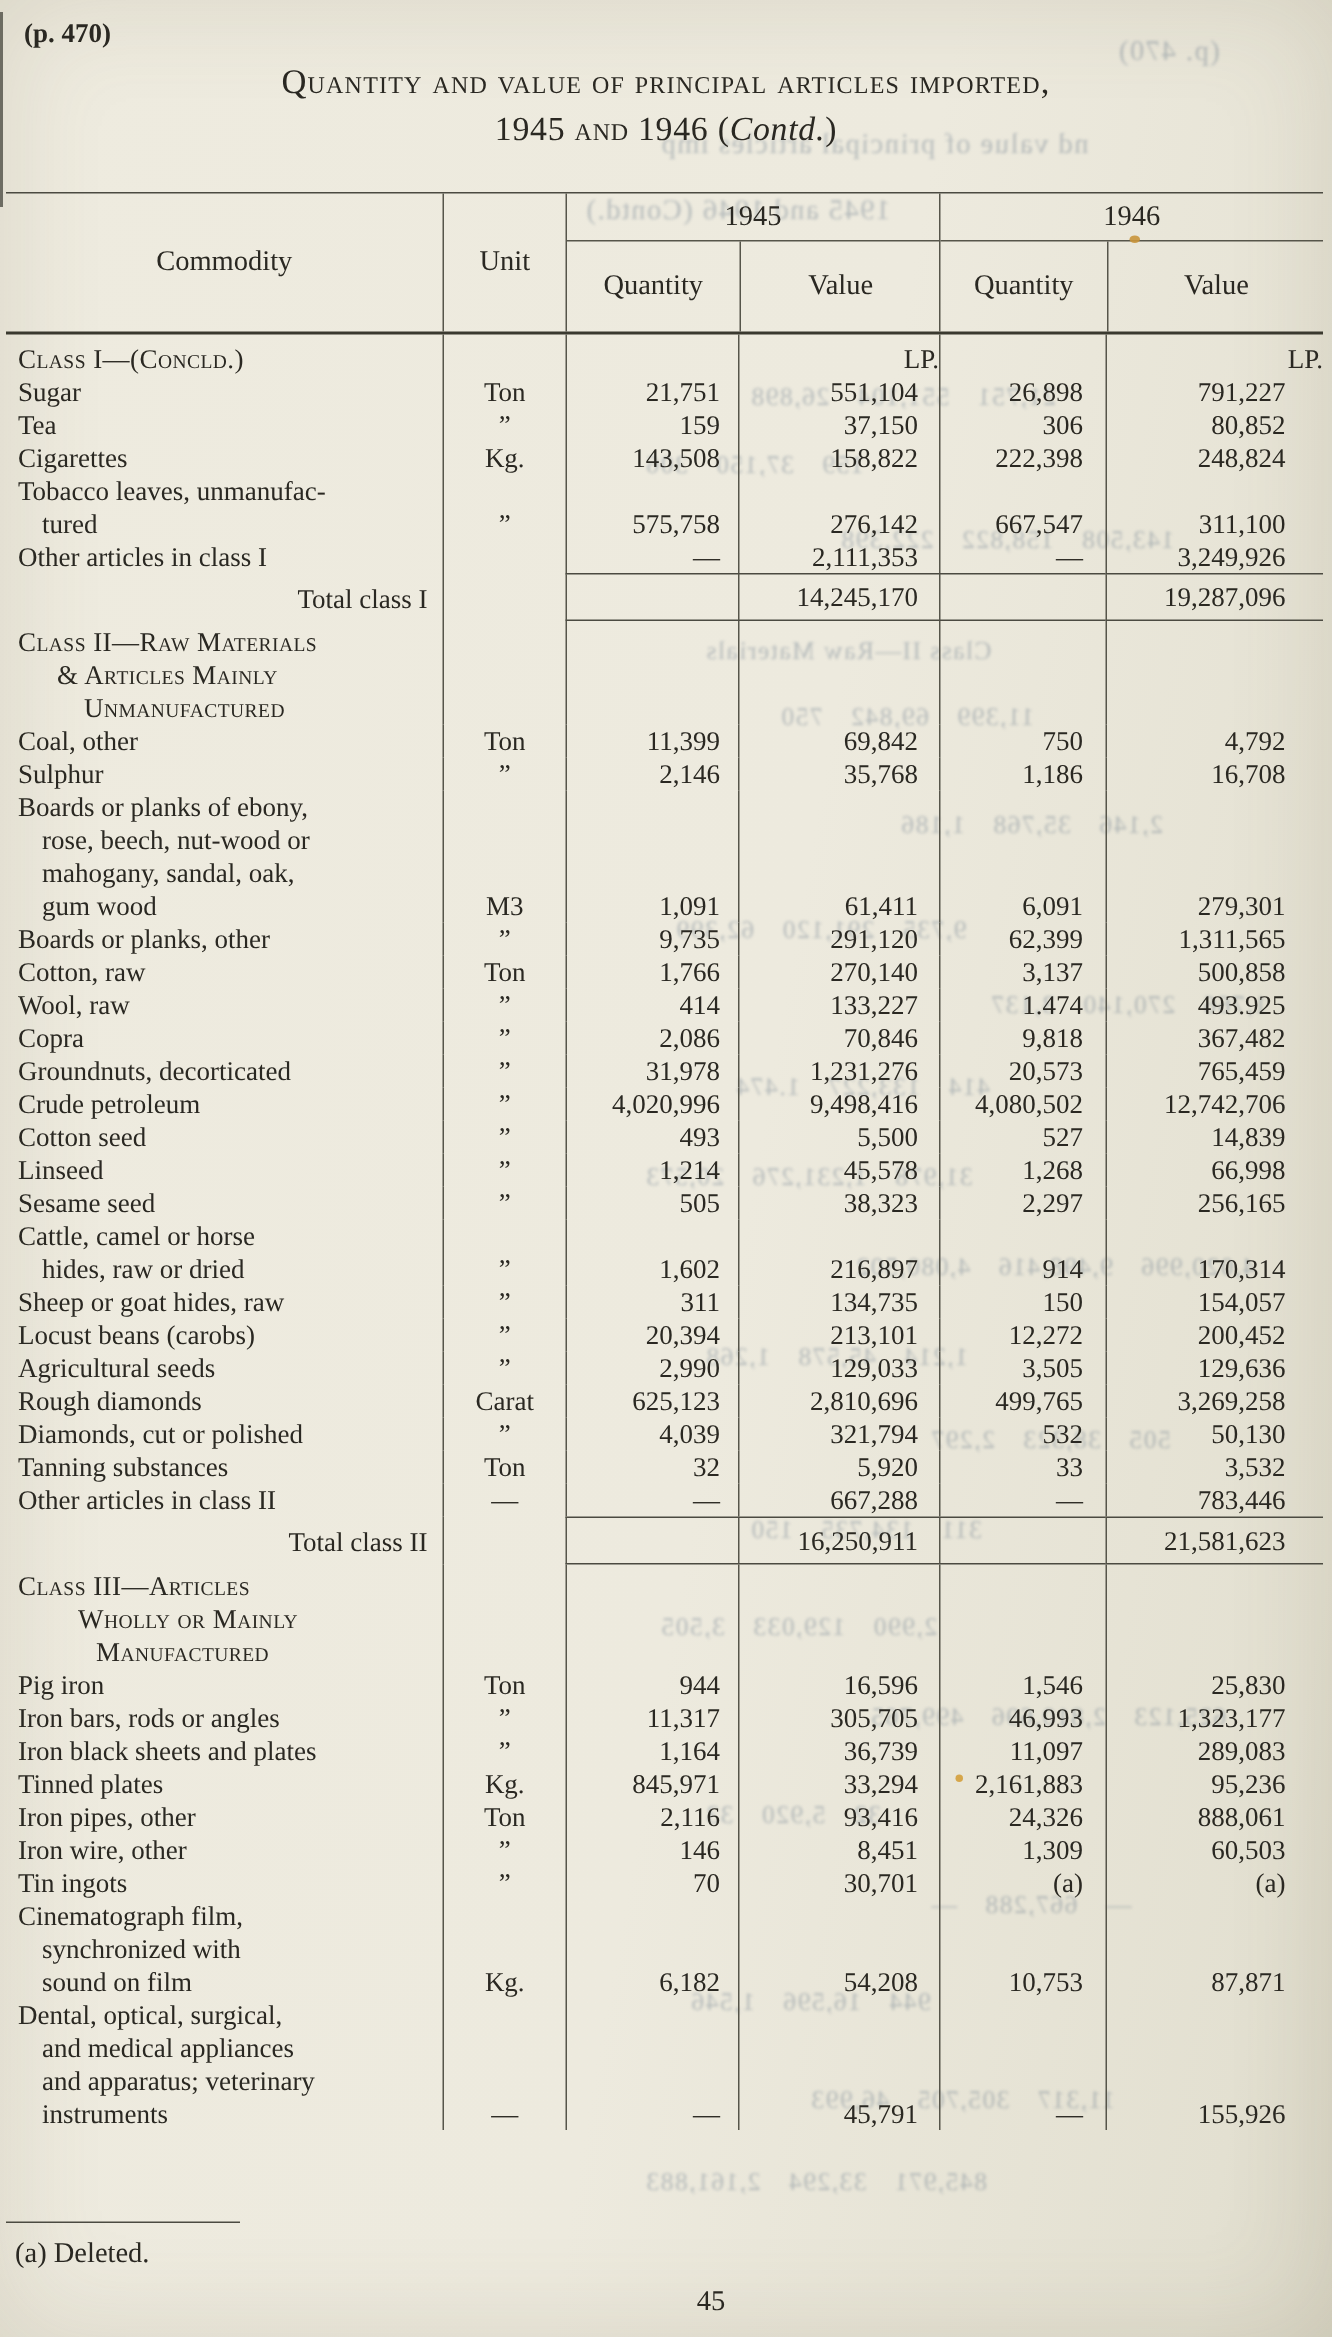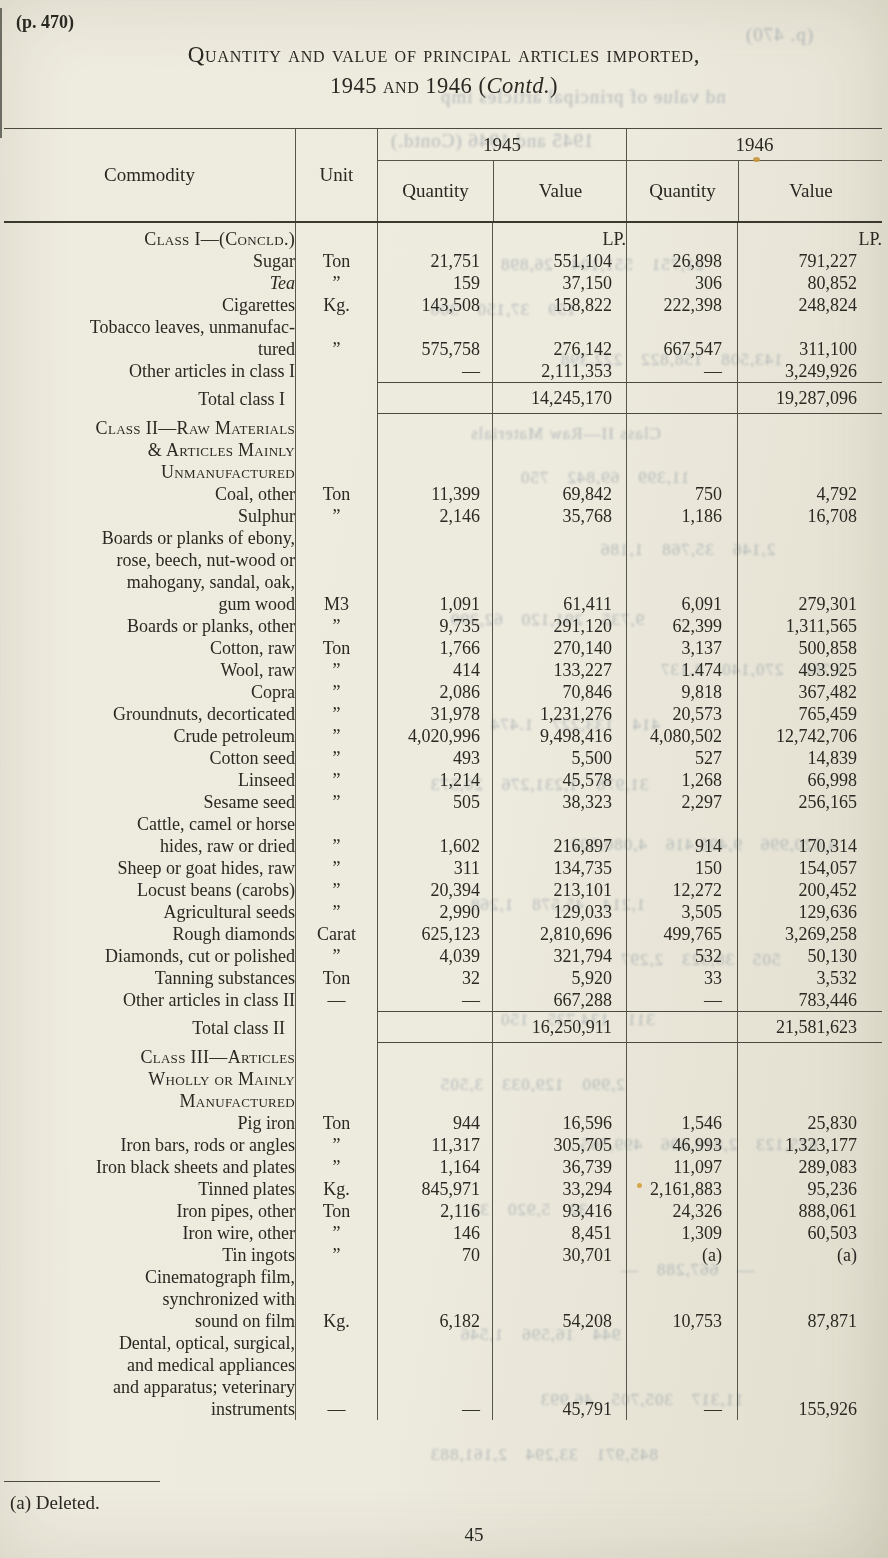--- a/index.html
+++ b/index.html
@@ -45,21 +45,21 @@
   .ylabel{height:31px;display:flex;align-items:center;justify-content:center;border-bottom:1px solid #56554a;}
   .ysub{flex:1;display:grid;}
   .ysub-1945{grid-template-columns:115px 134px;}
   .ysub-1946{grid-template-columns:111px 145px;}
   .ysub div{display:flex;align-items:center;justify-content:center;}
   .ysub .sv{border-left:1px solid #56554a;}
   
   .tbody{font-size:18px;}
   .trow{display:grid;grid-template-columns:291px 82px 115px 134px 111px 145px;}
   .cell{display:flex;align-items:flex-end;line-height:22px;}
-  .cell.c1{flex-direction:column;align-items:flex-end;justify-content:flex-end;padding-left:8px;}
+  .cell.c1{flex-direction:column;align-items:flex-start;justify-content:flex-end;padding-left:8px;}
   .cell.c2{justify-content:center;border-left:1px solid #56554a;}
   .cell.c3,.cell.c4,.cell.c5,.cell.c6{justify-content:flex-end;border-left:1px solid #56554a;}
   .cell.c3{padding-right:12px;}
   .cell.c4{padding-right:14px;}
   .cell.c5{padding-right:15px;}
   .cell.c6{padding-right:25px;}
   .lab{white-space:nowrap;}
   .sc{font-variant:small-caps;letter-spacing:.3px;}
   .trow.note .cell{padding-top:5px;}
   .trow.note .cell.c4,.trow.note .cell.c6{justify-content:flex-end;padding-right:0;}
@@ -167,21 +167,21 @@
           </div>
           <div class="cell c5">
             <span>26,898</span>
           </div>
           <div class="cell c6">
             <span>791,227</span>
           </div>
         </div>
         <div class="trow data">
           <div class="cell c1">
-            <div class="lab" style="padding-left: 0px; font-style: italic;">Tea</div>
+            <div class="lab" style="padding-left: 0px;">Tea</div>
           </div>
           <div class="cell c2">
             <span>”</span>
           </div>
           <div class="cell c3">
             <span>159</span>
           </div>
           <div class="cell c4">
             <span>37,150</span>
           </div>

